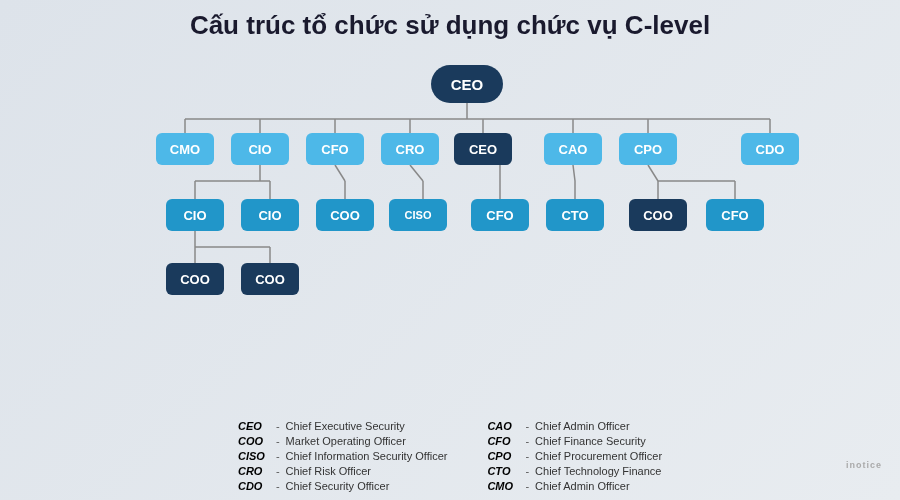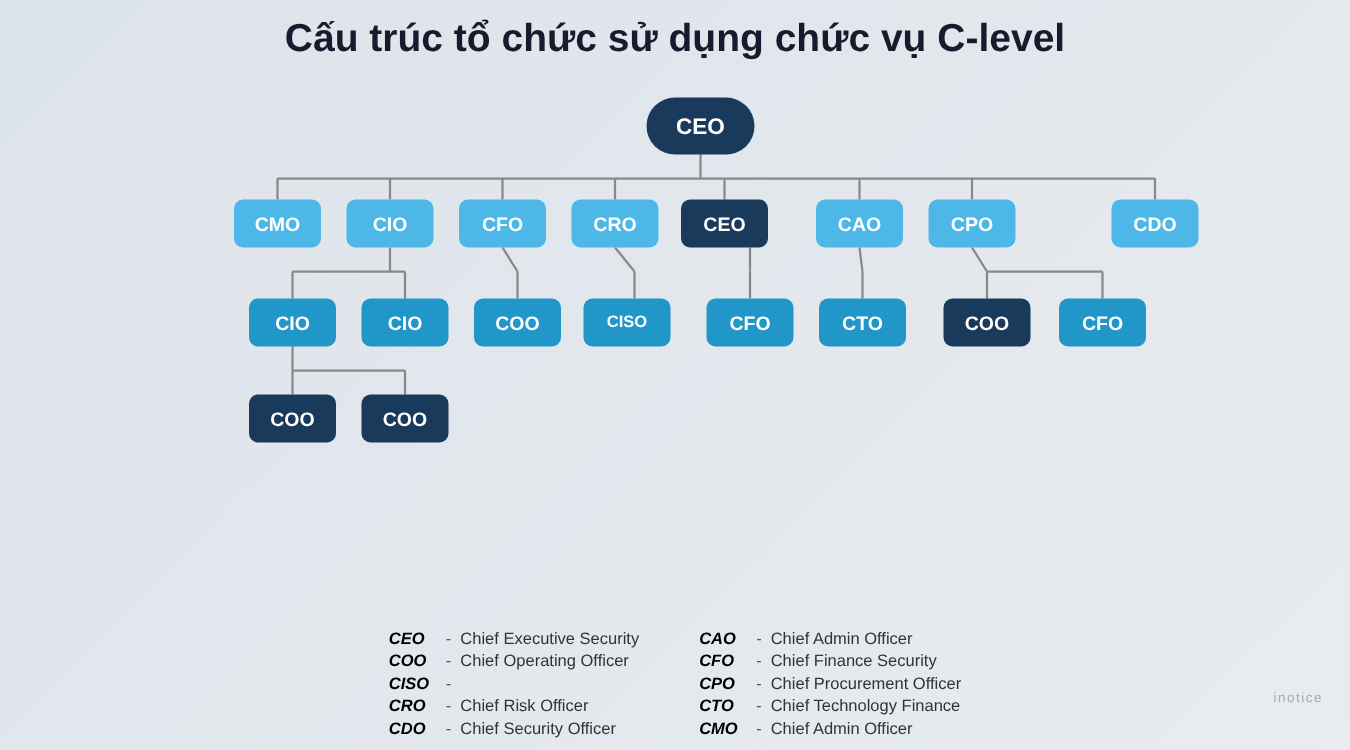--- a/index.html
+++ b/index.html
@@ -115,21 +115,21 @@
       margin: 0 2px;
     }
 
     
     .watermark {
       position: absolute;
       bottom: 30px;
       right: 18px;
       font-size: 9px;
       color: #aaa;
-      font-weight: normal;
+      font-weight: bold;
       letter-spacing: 1px;
     }
   </style>
 </head>
 <body>
 
 <div class="page">
   <h1 class="title">Cấu trúc tổ chức sử dụng chức vụ C-level</h1>
 
   <div class="org-chart">
@@ -242,25 +242,26 @@
   <div class="legend">
     <div class="legend-col">
       <div class="legend-item">
         <span class="legend-abbr">CEO</span>
         <span class="legend-dash">-</span>
         <span>Chief Executive Security</span>
       </div>
       <div class="legend-item">
         <span class="legend-abbr">COO</span>
         <span class="legend-dash">-</span>
-        <span>Chief Operating Officer</span>
+        <span>Market Operating Officer</span>
       </div>
       <div class="legend-item">
         <span class="legend-abbr">CISO</span>
         <span class="legend-dash">-</span>
+        <span>Chief Information Security Officer</span>
       </div>
       <div class="legend-item">
         <span class="legend-abbr">CRO</span>
         <span class="legend-dash">-</span>
         <span>Chief Risk Officer</span>
       </div>
       <div class="legend-item">
         <span class="legend-abbr">CDO</span>
         <span class="legend-dash">-</span>
         <span>Chief Security Officer</span>

